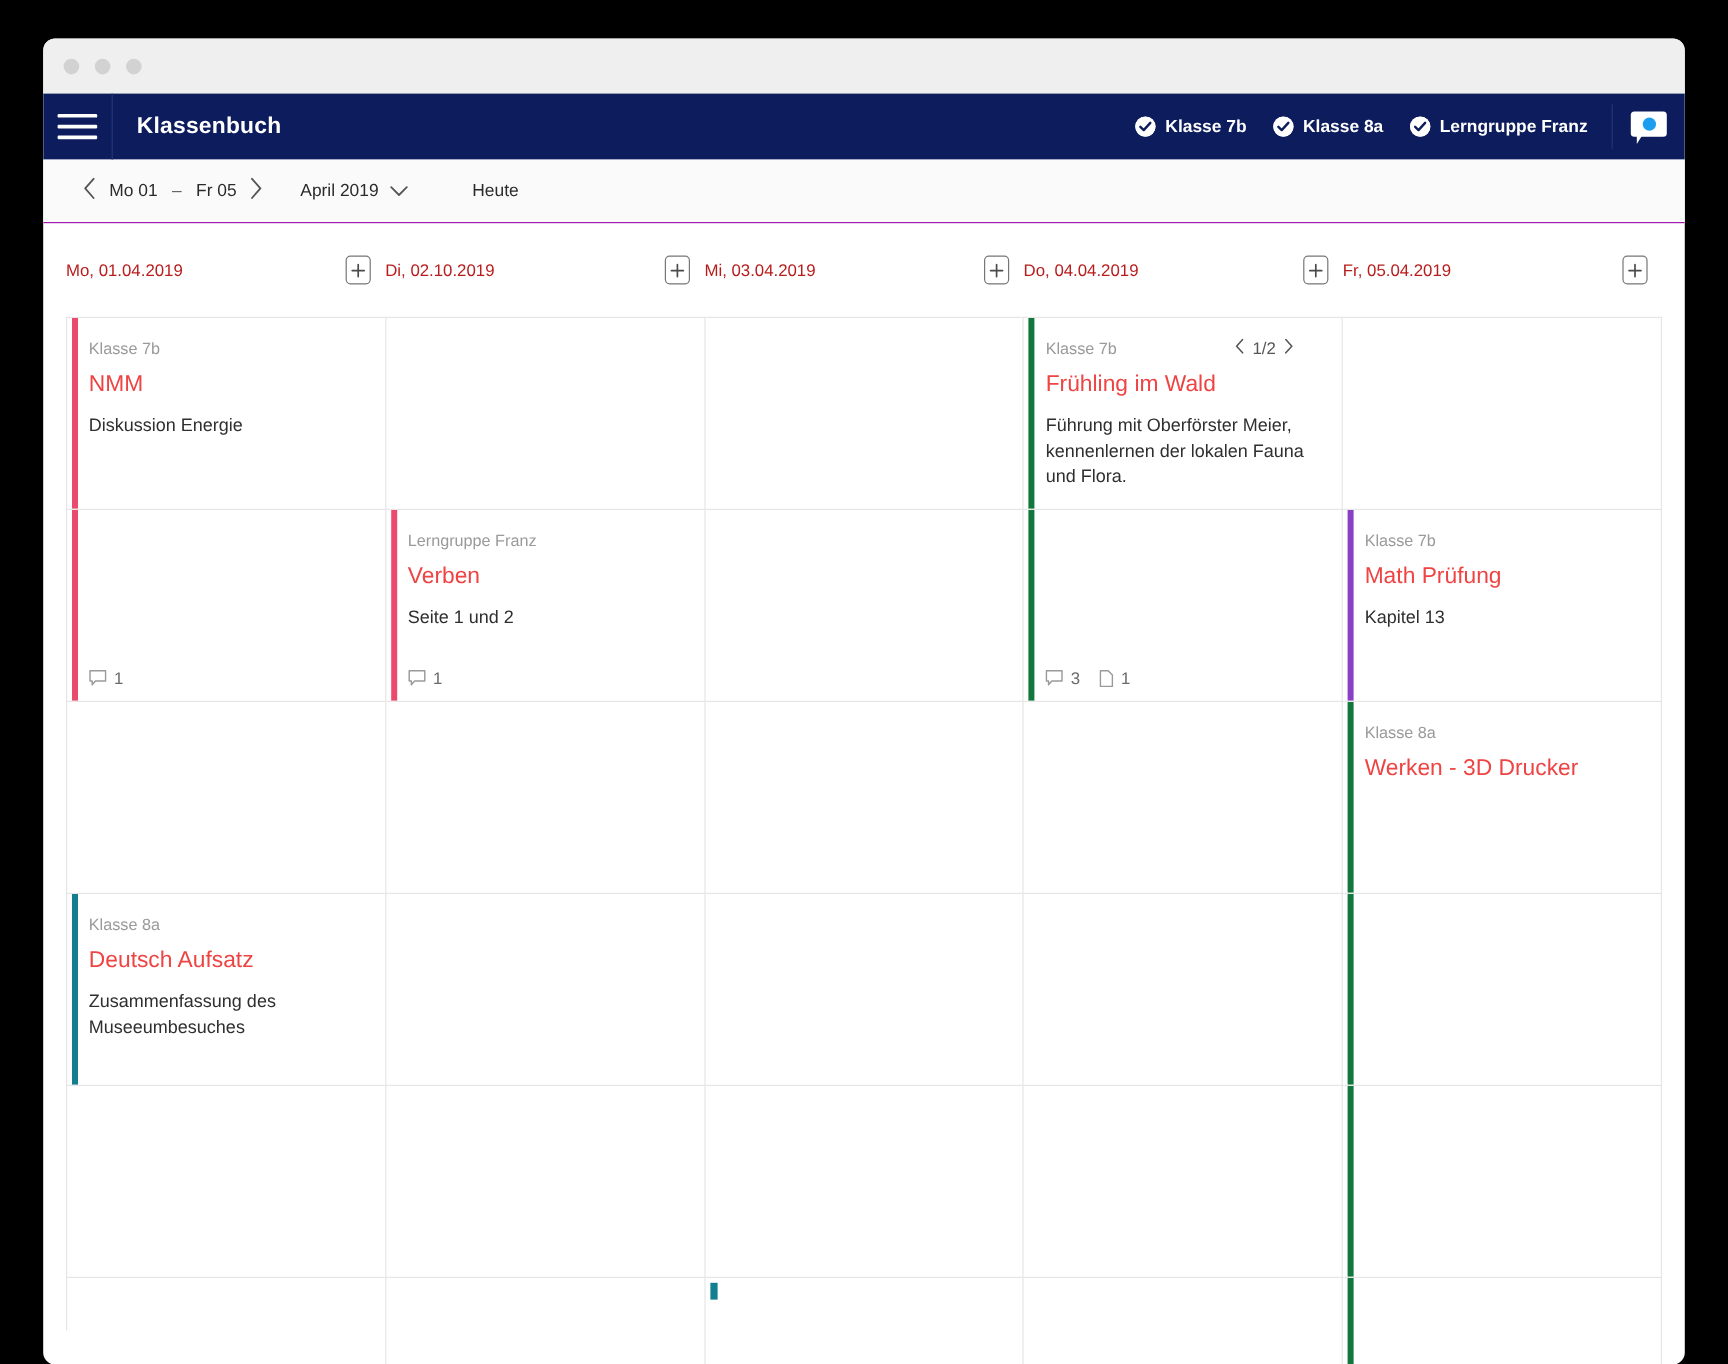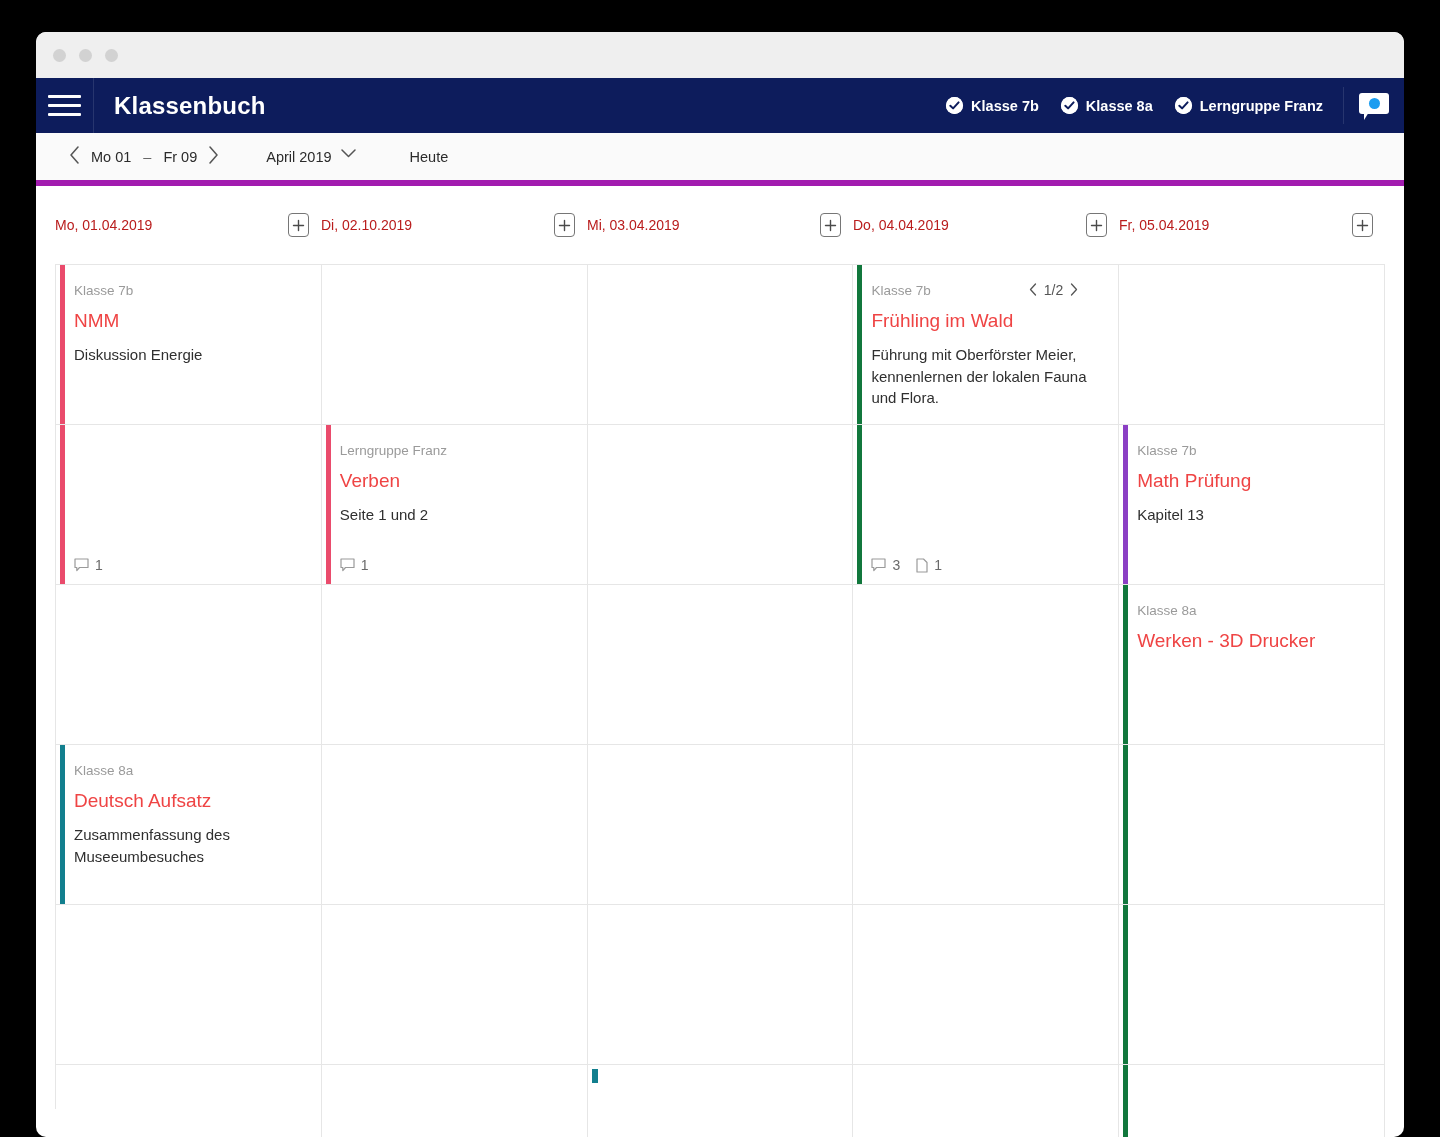--- a/index.html
+++ b/index.html
@@ -39,21 +39,21 @@
     display: flex; flex-direction: column;
     align-items: center; justify-content: center;
     gap: 6px;
     border-right: 1px solid #27356e;
     cursor: pointer;
   }
   .burger span { display: block; width: 33px; height: 3px; background: #ffffff; border-radius: 1px; }
   .app-title {
     display: flex; align-items: center;
     padding-left: 20px;
-    font-size: 24px; font-weight: bold;
+    font-size: 19px; font-weight: bold;
     letter-spacing: .2px;
   }
   .appbar-spacer { flex: 1; }
   .class-chips {
     display: flex; align-items: center;
     gap: 22px;
     padding-right: 20px;
   }
   .chip { display: flex; align-items: center; gap: 8px; font-size: 14.5px; font-weight: bold; cursor: pointer; }
   .check-icon {
@@ -82,29 +82,29 @@
     border-bottom: 8px solid transparent;
   }
   .bubble-icon .dotc {
     position: absolute; left: 10px; top: 5px;
     width: 11px; height: 11px; border-radius: 50%; background: #1b9df0;
   }
   
   .datenav {
     height: 53px;
     background: #fafafa;
-    border-bottom: 6px solid #a21caf;
+    border-bottom: 1px solid #a21caf;
     display: flex; align-items: center;
     padding-left: 22px;
     font-size: 14.5px; color: #2b2b2b;
   }
   .nav-chev { color: #555; font-size: 19px; padding: 0 11px; cursor: pointer; line-height: 1; }
   .nav-date { cursor: pointer; }
   .nav-dash { padding: 0 12px; color: #666; }
-  .nav-month { margin-left: 36px; cursor: pointer; display: flex; align-items: flex-start; gap: 9px; }
+  .nav-month { margin-left: 20px; cursor: pointer; display: flex; align-items: center; gap: 9px; }
   .nav-today { margin-left: 54px; cursor: pointer; }
   .caret-down svg { display: block; }
   
   .cal-head {
     display: flex;
     height: 78px;
     align-items: center;
     padding: 0 19px;
   }
   .cal-head .col {
@@ -221,21 +221,21 @@
   </div>
 
   <div class="datenav">
     <span class="nav-chev">
       <svg width="11" height="18" viewBox="0 0 11 18">
           <path d="M9 1 L2 9 L9 17" stroke="#555" stroke-width="1.5" fill="none" stroke-linecap="round" stroke-linejoin="round"></path>
         </svg>
     </span>
     <span class="nav-date">Mo 01</span>
     <span class="nav-dash">–</span>
-    <span class="nav-date">Fr 09</span>
+    <span class="nav-date">Fr 05</span>
     <span class="nav-chev">
       <svg width="11" height="18" viewBox="0 0 11 18">
           <path d="M2 1 L9 9 L2 17" stroke="#555" stroke-width="1.5" fill="none" stroke-linecap="round" stroke-linejoin="round"></path>
         </svg>
     </span>
     <span class="nav-month">
       <span>April 2019</span>
       <span class="caret-down">
         <svg width="15" height="9" viewBox="0 0 15 9">
             <path d="M1 1 L7.5 7.5 L14 1" stroke="#555" stroke-width="1.5" fill="none" stroke-linecap="round" stroke-linejoin="round"></path>

